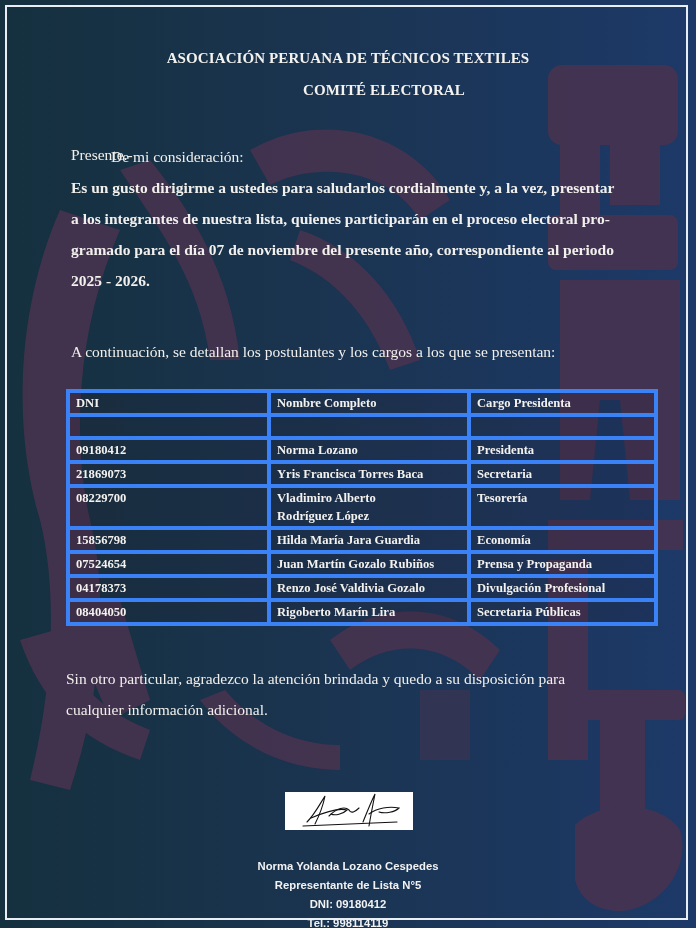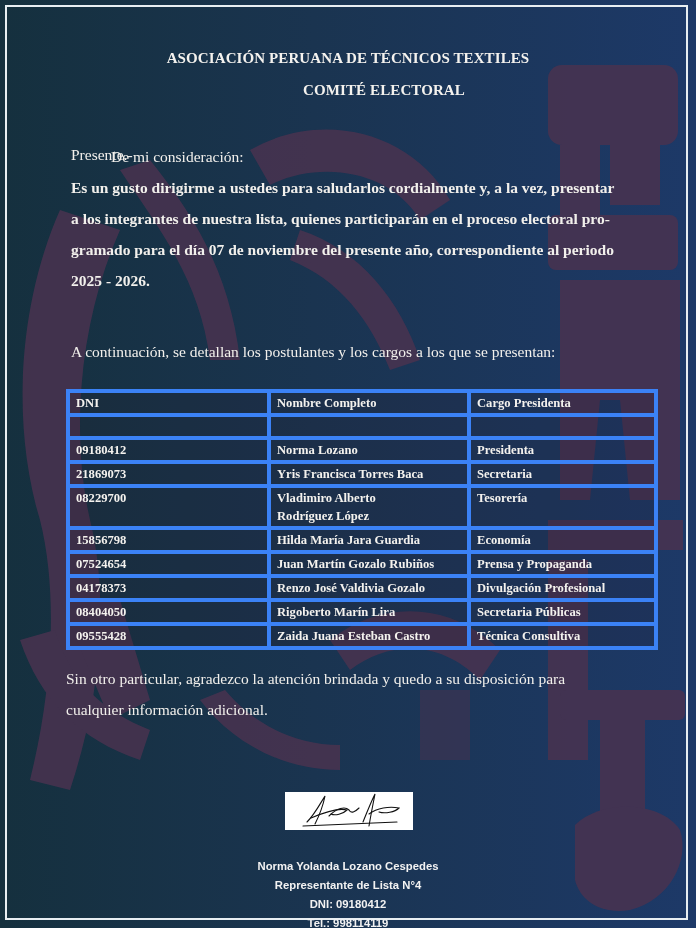--- a/index.html
+++ b/index.html
@@ -146,25 +146,20 @@
       <tr>
         <td>04178373</td>
         <td>Renzo José Valdivia Gozalo</td>
         <td>Divulgación Profesional</td>
       </tr>
       <tr>
         <td>08404050</td>
         <td>Rigoberto Marín Lira</td>
         <td>Secretaria Públicas</td>
       </tr>
-      <tr>
-        <td>09555428</td>
-        <td>Zaida Juana Esteban Castro</td>
-        <td>Técnica Consultiva</td>
-      </tr>
     </tbody>
   </table>
 
   <div class="p closing">Sin otro particular, agradezco la atención brindada y quedo a su disposición para</div>
   <div class="p closing2">cualquier información adicional.</div>
 
   <div class="sig-box">
     <svg width="128" height="38" viewBox="0 0 128 38">
       <g fill="none" stroke="#111" stroke-width="1.1" stroke-linecap="round">
         <path d="M22 30 C 30 22, 36 10, 40 4 C 38 14, 34 24, 30 32"></path>
@@ -172,17 +167,17 @@
         <path d="M44 24 C 52 16, 60 14, 64 18 C 66 22, 70 20, 74 16"></path>
         <path d="M78 30 C 82 20, 86 10, 90 2 C 88 12, 86 22, 84 34"></path>
         <path d="M84 22 C 92 16, 104 14, 114 16 C 110 20, 100 22, 94 20"></path>
         <path d="M18 34 L 112 30"></path>
       </g>
     </svg>
   </div>
 
   <div class="sig-block">
     <div>Norma Yolanda Lozano Cespedes</div>
-    <div>Representante de Lista N°4</div>
+    <div>Representante de Lista N°5</div>
     <div>DNI: 09180412</div>
     <div>Tel.: 998114119</div>
   </div>
 </div>
 
 </body></html>

